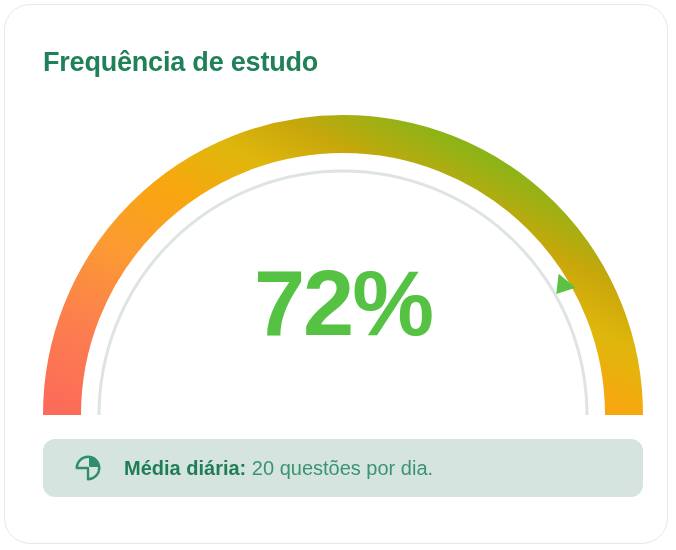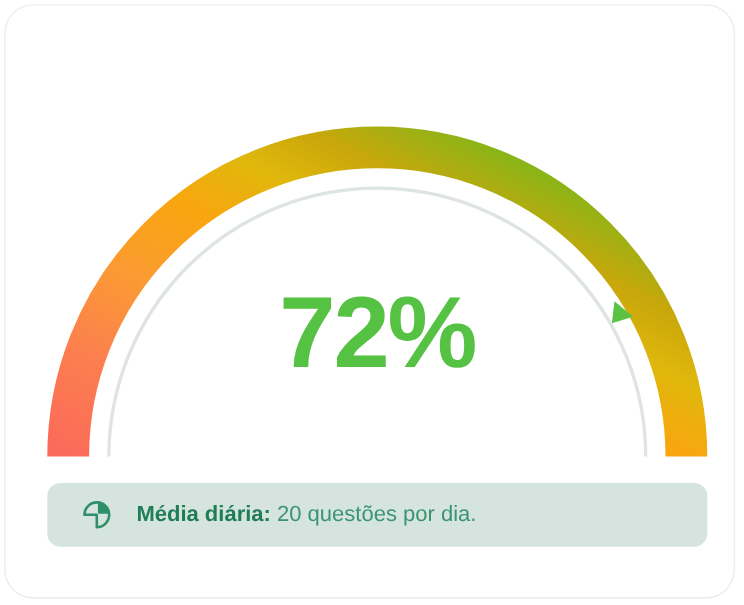--- a/index.html
+++ b/index.html
@@ -92,20 +92,21 @@
   }
   #footer-detail {
     color: #3a9472;
   }
 </style>
 </head>
 <body>
 
 <div id="card">
 
+  <div id="card-title">Frequência de estudo</div>
 
   <div id="gauge-wrap">
     <svg id="gauge-svg" width="640" height="340" viewBox="0 0 640 340">
       <defs>
         <linearGradient id="arcGrad" x1="0" y1="1" x2="1" y2="0" gradientUnits="objectBoundingBox">
           <stop offset="0%" stop-color="#fb6a5a"></stop>
           <stop offset="18%" stop-color="#fc7f4e"></stop>
           <stop offset="34%" stop-color="#fb9a33"></stop>
           <stop offset="50%" stop-color="#f9a60f"></stop>
           <stop offset="62%" stop-color="#e0b70c"></stop>

